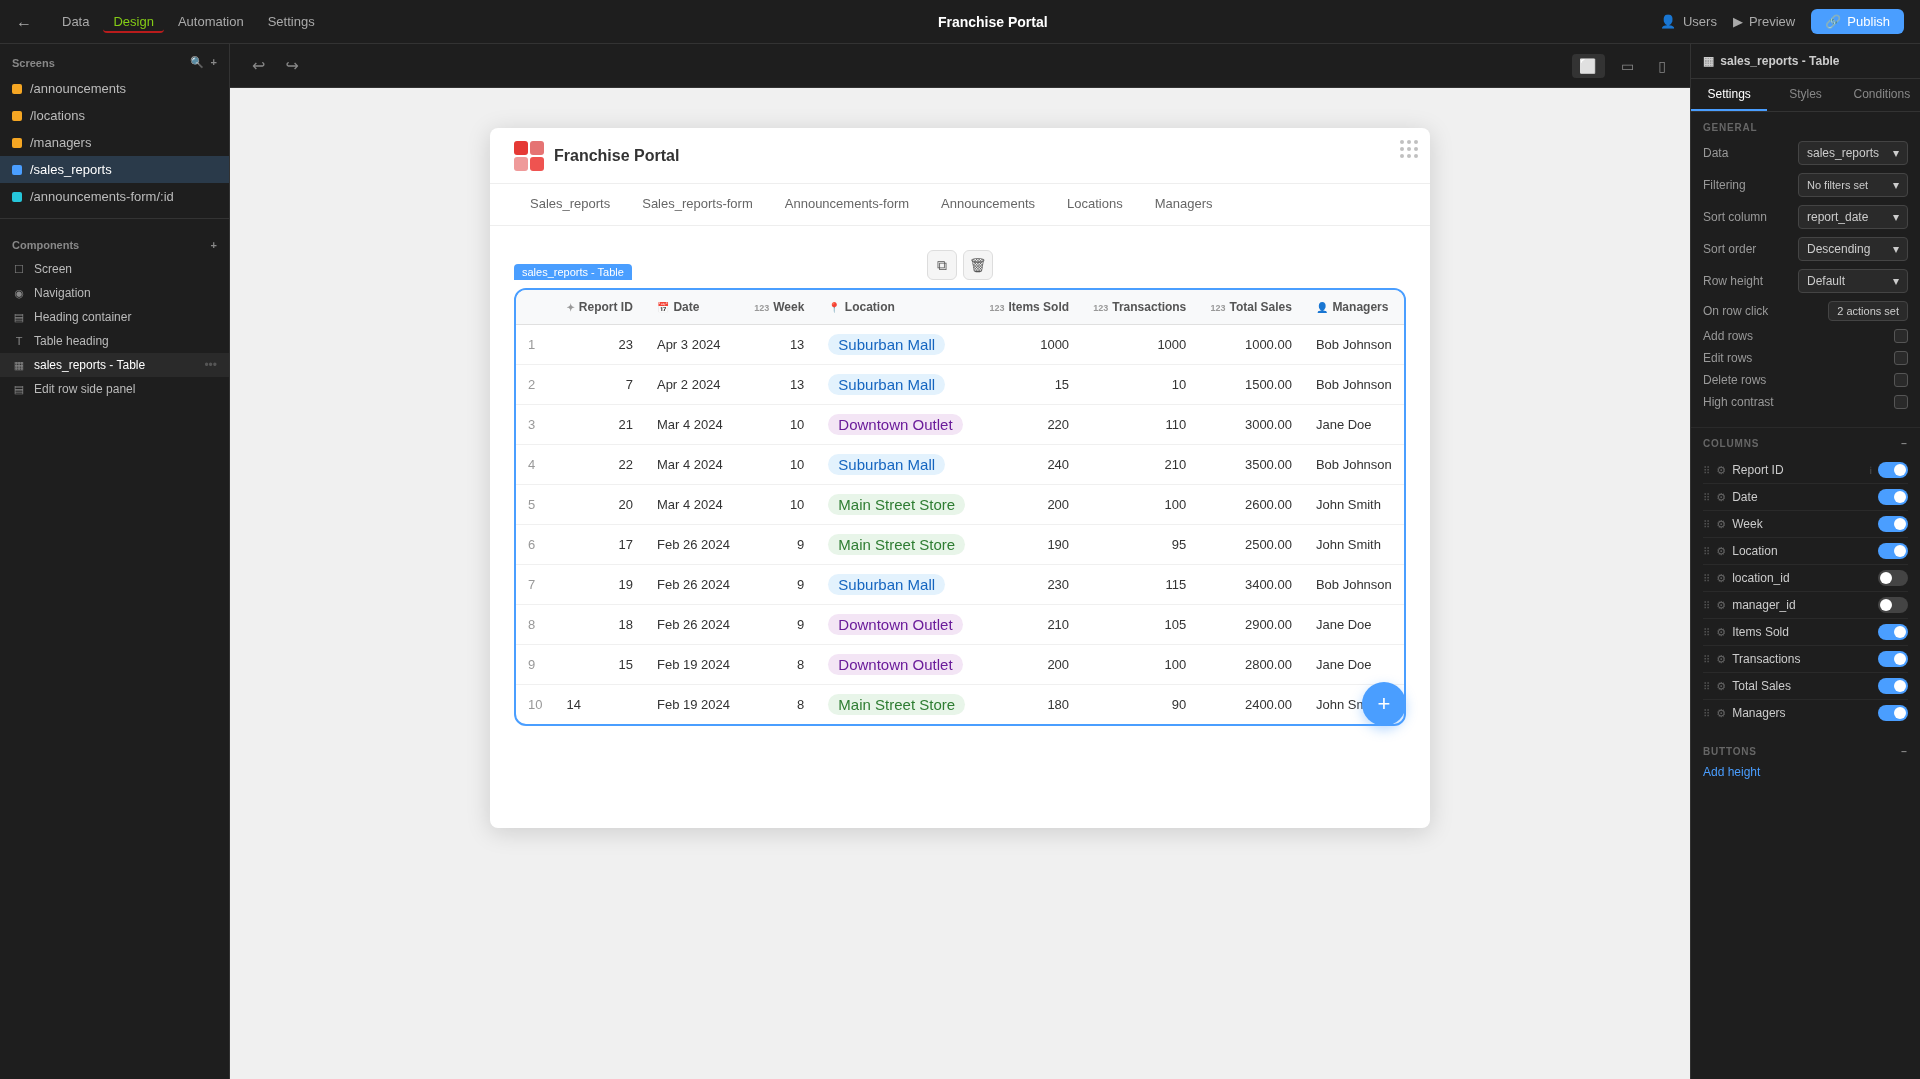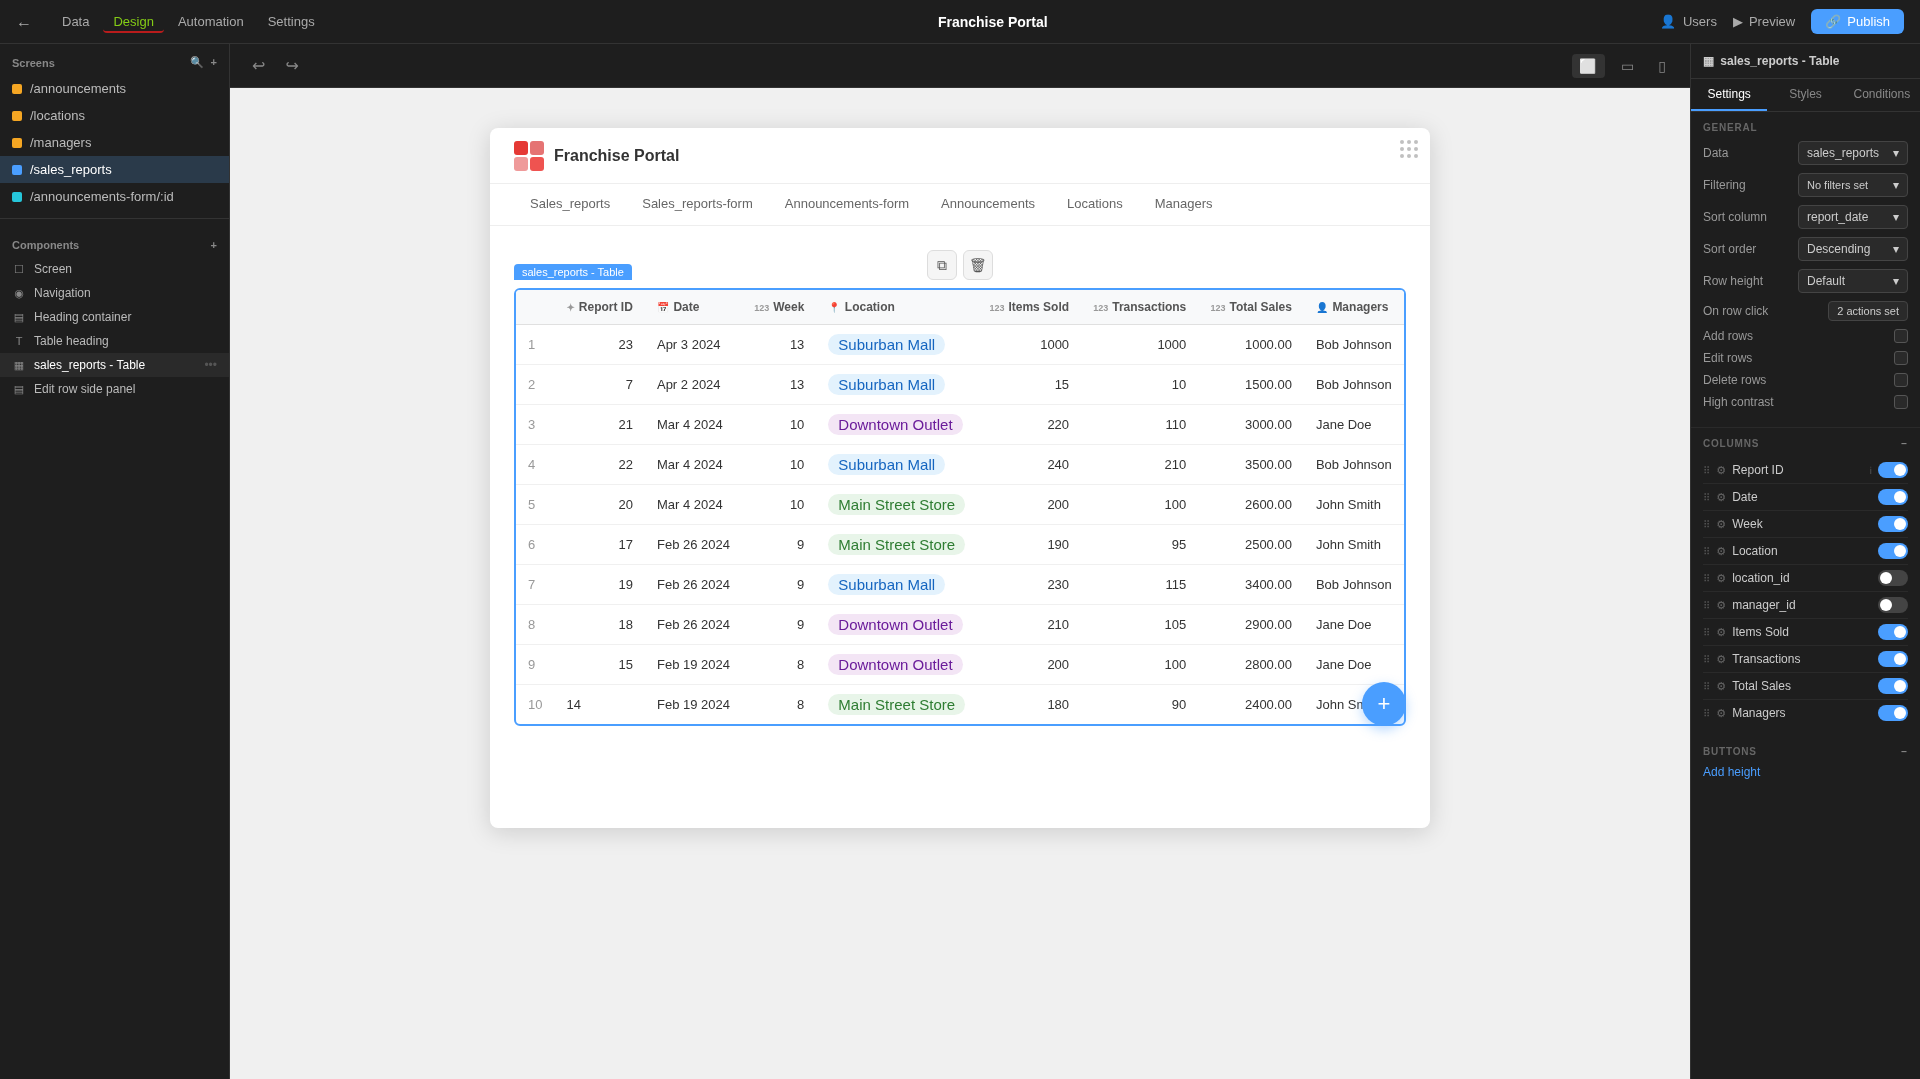--- a/index.html
+++ b/index.html
@@ -54,21 +54,21 @@
     .logo-sq.red2 { background: #e57373; }
     .logo-sq.red3 { background: #ef9a9a; }
     .preview-logo-text { font-size: 16px; font-weight: 600; color: #333; }
     .preview-nav { display: flex; gap: 0; padding: 0 24px; border-bottom: 1px solid #eee; background: #fff; }
     .preview-nav-item { padding: 12px 16px; font-size: 13px; color: #666; cursor: pointer; border-bottom: 2px solid transparent; }
 
     .preview-content { padding: 24px; position: relative; }
     .page-title { font-size: 24px; font-weight: 700; color: #222; margin-bottom: 16px; }
 
     
-    .table-container { border: 2px solid #4a9eff; border-radius: 6px; overflow: hidden; position: relative; }
+    .table-container { border: 2px solid #4a9eff; border-radius: 12px; overflow: hidden; position: relative; }
     .table-label { position: absolute; top: -24px; left: 0; background: #4a9eff; color: #fff; font-size: 11px; padding: 2px 8px; border-radius: 4px 4px 0 0; }
 
     .data-table { width: 100%; border-collapse: collapse; font-size: 13px; }
     .data-table thead tr { background: #f8f9fa; border-bottom: 1px solid #e0e0e0; }
     .data-table th { padding: 10px 12px; text-align: left; color: #555; font-weight: 600; font-size: 12px; white-space: nowrap; }
     .data-table th .col-icon { color: #999; margin-right: 4px; font-size: 10px; }
     .data-table td { padding: 9px 12px; border-bottom: 1px solid #f0f0f0; color: #333; }
     .data-table tr:last-child td { border-bottom: none; }
     .data-table td.num { text-align: right; }
     .data-table th.num { text-align: right; }

